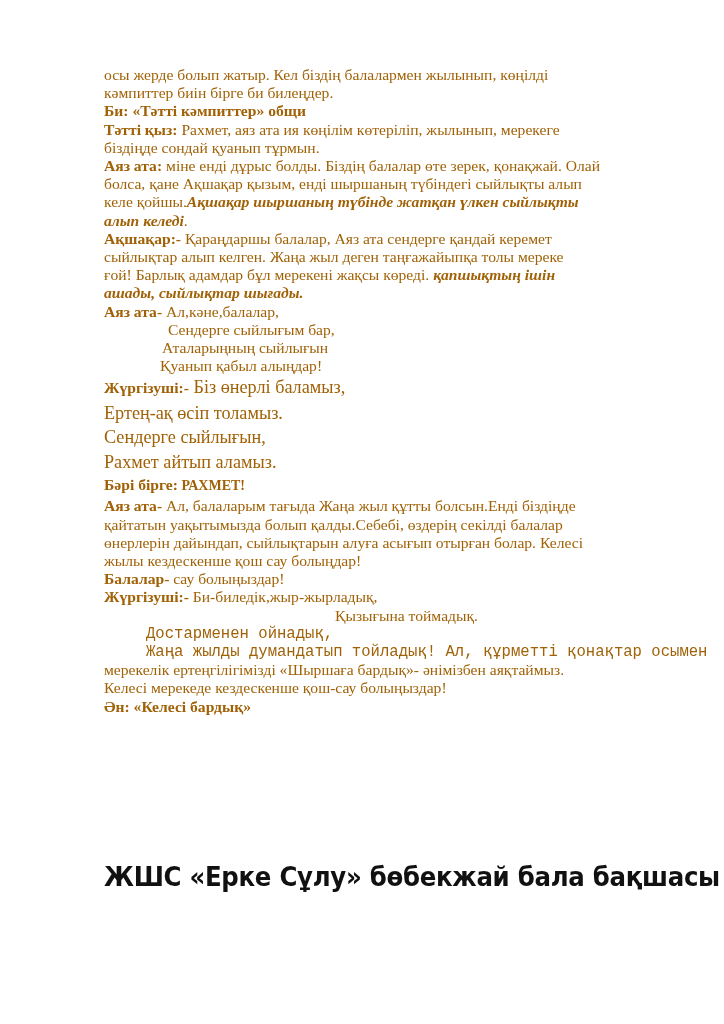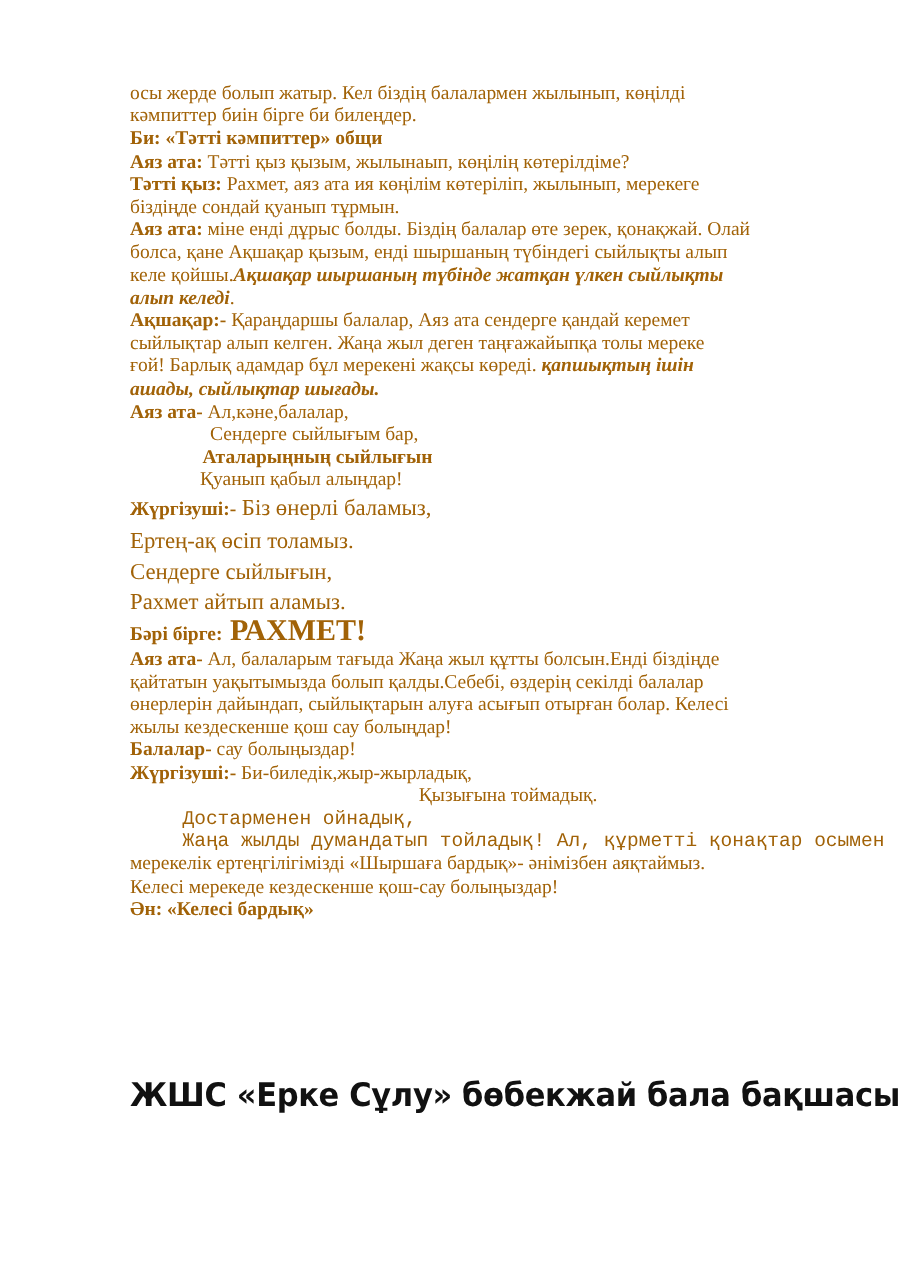--- a/index.html
+++ b/index.html
@@ -3,35 +3,34 @@
 <meta charset="utf-8">
 <style>
   html, body { margin: 0; padding: 0; background: #ffffff; }
   body { width: 724px; height: 1024px; position: relative; overflow: hidden; }
   .page { position: absolute; left: 104px; top: 66px; width: 560px; color: #a16207; font-family: "Liberation Serif", serif; }
   .ln { font-size: 15.6px; line-height: 18.2px; white-space: nowrap; }
   .big { font-size: 18.2px; line-height: 24.5px; }
   b, .b { font-weight: bold; }
   .bi { font-weight: bold; font-style: italic; }
   .ind1 { padding-left: 64px; }
-  .ind2 { padding-left: 58px; font-weight: bold; }
+  .ind2 { padding-left: 58px; }
   .ind3 { padding-left: 56px; }
   .ind4 { padding-left: 45px; text-align: center; }
   .ind5 { padding-left: 42px; font-family: Liberation Mono, monospace; }
-  .rakhmet { font-size: 24px; }
+  .rakhmet { font-size: 14px; }
   .footer { position: absolute; left: 104px; top: 862px; font-family: "DejaVu Sans", sans-serif; font-weight: bold; font-size: 26px; letter-spacing: -0.3px; color: #111; white-space: nowrap; transform: scaleX(0.94); transform-origin: left top; }
 </style>
 </head>
 <body>
 
 <div class="page">
   <div class="ln">осы жерде болып жатыр. Кел біздің  балалармен жылынып, көңілді</div>
   <div class="ln">кәмпиттер биін бірге би билеңдер.</div>
   <div class="ln b">Би: «Тәтті кәмпиттер» общи</div>
-  <div class="ln"><b>Аяз ата:</b><span> Тәтті қыз қызым, жылынаып, көңілің көтерілдіме?</span></div>
   <div class="ln"><b>Тәтті қыз:</b><span> Рахмет, аяз ата ия көңілім көтеріліп, жылынып, мерекеге</span></div>
   <div class="ln">біздіңде сондай қуанып тұрмын.</div>
   <div class="ln"><b>Аяз ата:</b><span> міне енді дұрыс болды. Біздің балалар өте зерек, қонақжай. Олай</span></div>
   <div class="ln">болса, қане Ақшақар қызым, енді шыршаның түбіндегі сыйлықты алып</div>
   <div class="ln"><span>келе қойшы.</span><span class="bi">Ақшақар шыршаның түбінде жатқан үлкен сыйлықты</span></div>
   <div class="ln"><span class="bi">алып келеді</span><span>.</span></div>
   <div class="ln"><b>Ақшақар:-</b><span> Қараңдаршы балалар, Аяз ата сендерге қандай керемет</span></div>
   <div class="ln">сыйлықтар алып келген. Жаңа жыл деген таңғажайыпқа толы мереке</div>
   <div class="ln"><span>ғой!  Барлық адамдар бұл мерекені жақсы көреді. </span><span class="bi">қапшықтың ішін</span></div>
   <div class="ln bi">ашады, сыйлықтар шығады.</div>

